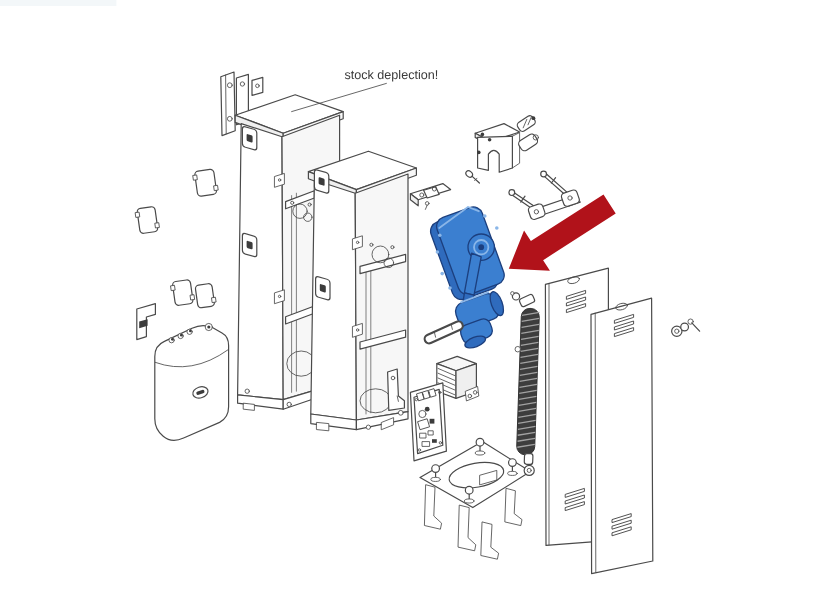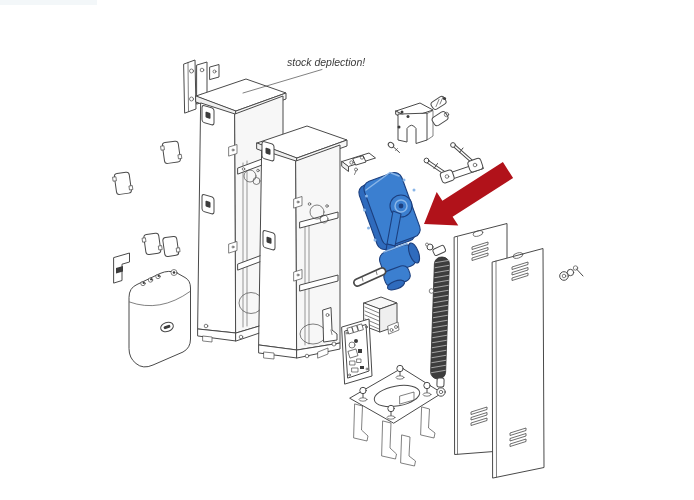--- a/index.html
+++ b/index.html
@@ -2,21 +2,21 @@
 <html style="--line: #4a4a4a; --line-soft: #6a6a6a; --shade: #efefef; --shade2: #f7f7f7; --spring-dark: #3d3d3d; --spring-ridge: #a2a2a2; --blue: #3b7fd0; --blue-mid: #2f6bbd; --blue-deep: #1c3f7e; --blue-light: #8ab6e8; --red: #b1121a; --text: #3b3b3b; --dark-detail: #3c3c3c; --artifact: #f3f7f9;"><head>
 <meta charset="utf-8">
 <style>
   :root{
     --line:#4a4a4a; --line-soft:#6a6a6a; --shade:#efefef; --shade2:#f7f7f7;
     --spring-dark:#3d3d3d; --spring-ridge:#a2a2a2;
     --blue:#3b7fd0; --blue-mid:#2f6bbd; --blue-deep:#1c3f7e; --blue-light:#8ab6e8;
     --red:#b1121a; --text:#3b3b3b; --dark-detail:#3c3c3c; --artifact:#f3f7f9;
   }
   html,body{margin:0;padding:0;background:#fff;}
-  .stage{position:relative;width:694px;height:500px;background:#fff;overflow:hidden;font-style:italic;}
+  .stage{position:relative;width:694px;height:500px;background:#fff;overflow:hidden;}
   svg{position:absolute;left:0;top:0;}
   .ln{fill:#fff;stroke:var(--line);stroke-width:1;stroke-linejoin:round;stroke-linecap:round;}
   .nf{fill:none;stroke:var(--line);stroke-width:1;stroke-linejoin:round;stroke-linecap:round;}
   .thin{stroke-width:.7;}
   .soft{stroke:var(--line-soft);}
   .sh{fill:var(--shade);}
   .sh2{fill:var(--shade2);}
   .dk{fill:var(--dark-detail);stroke:none;}
   .bf{fill:var(--blue);stroke:var(--blue-deep);stroke-width:1.1;stroke-linejoin:round;}
   .bs{fill:var(--blue-mid);stroke:var(--blue-deep);stroke-width:1.1;stroke-linejoin:round;}

